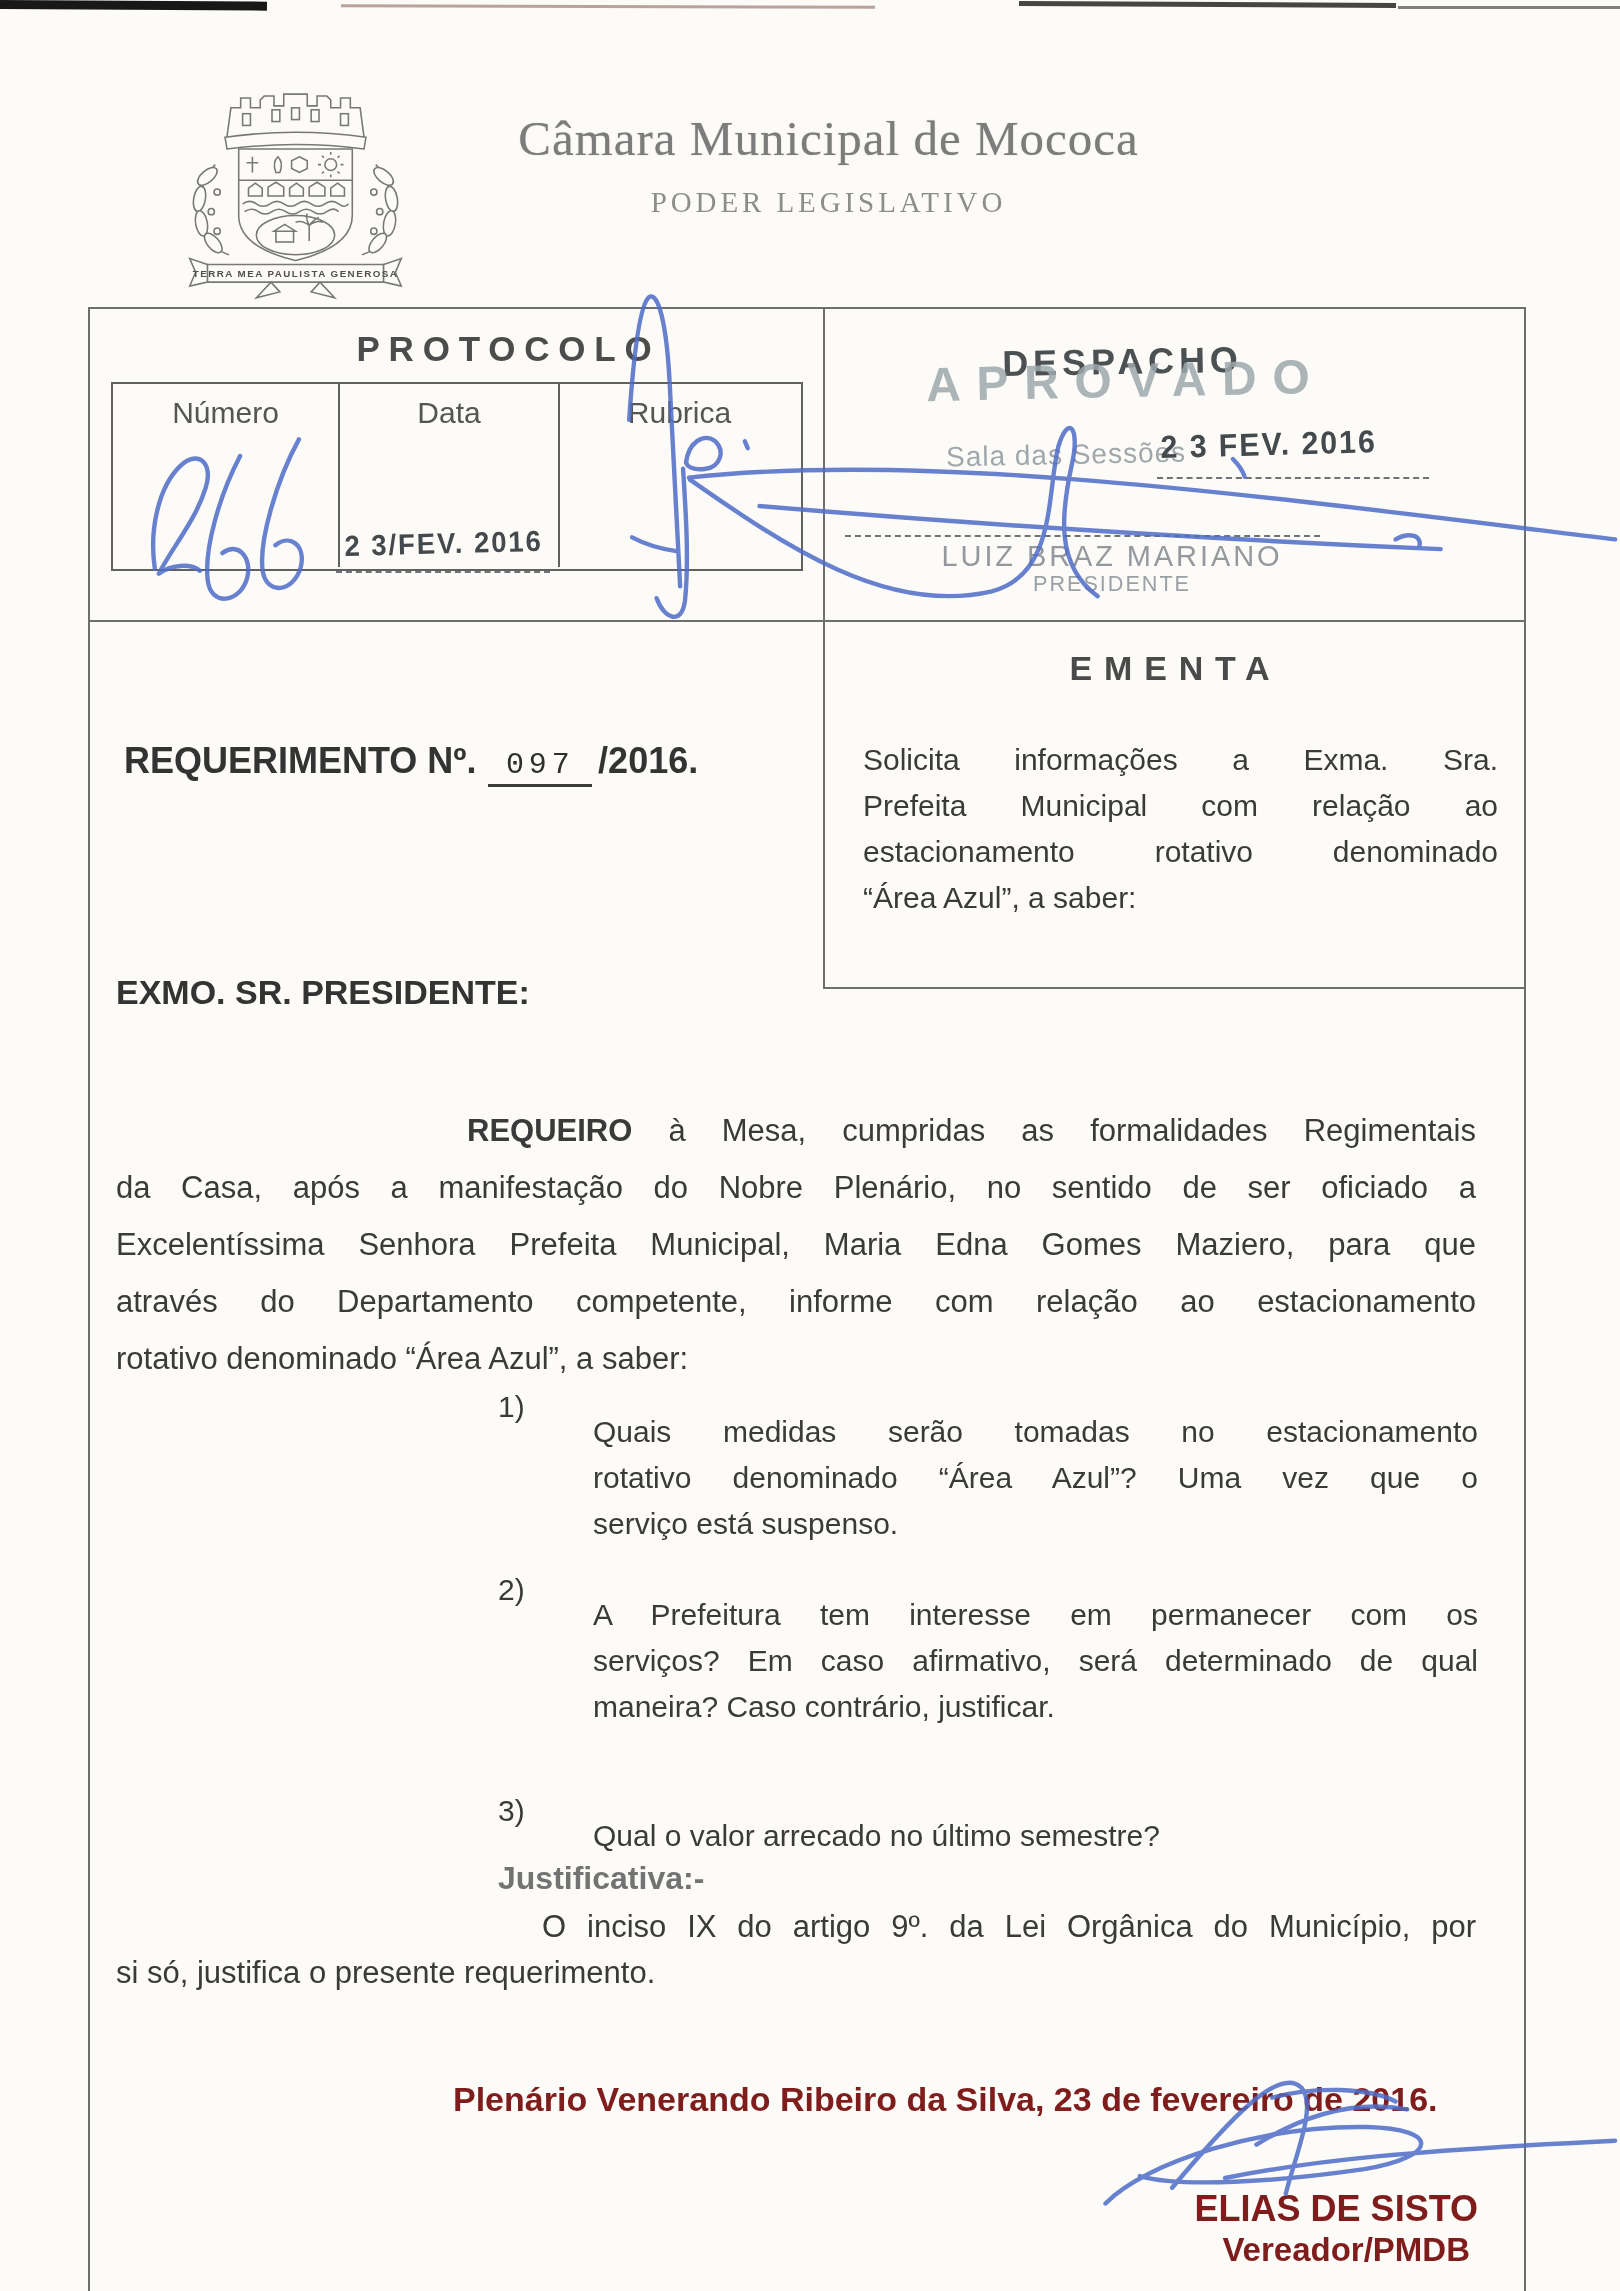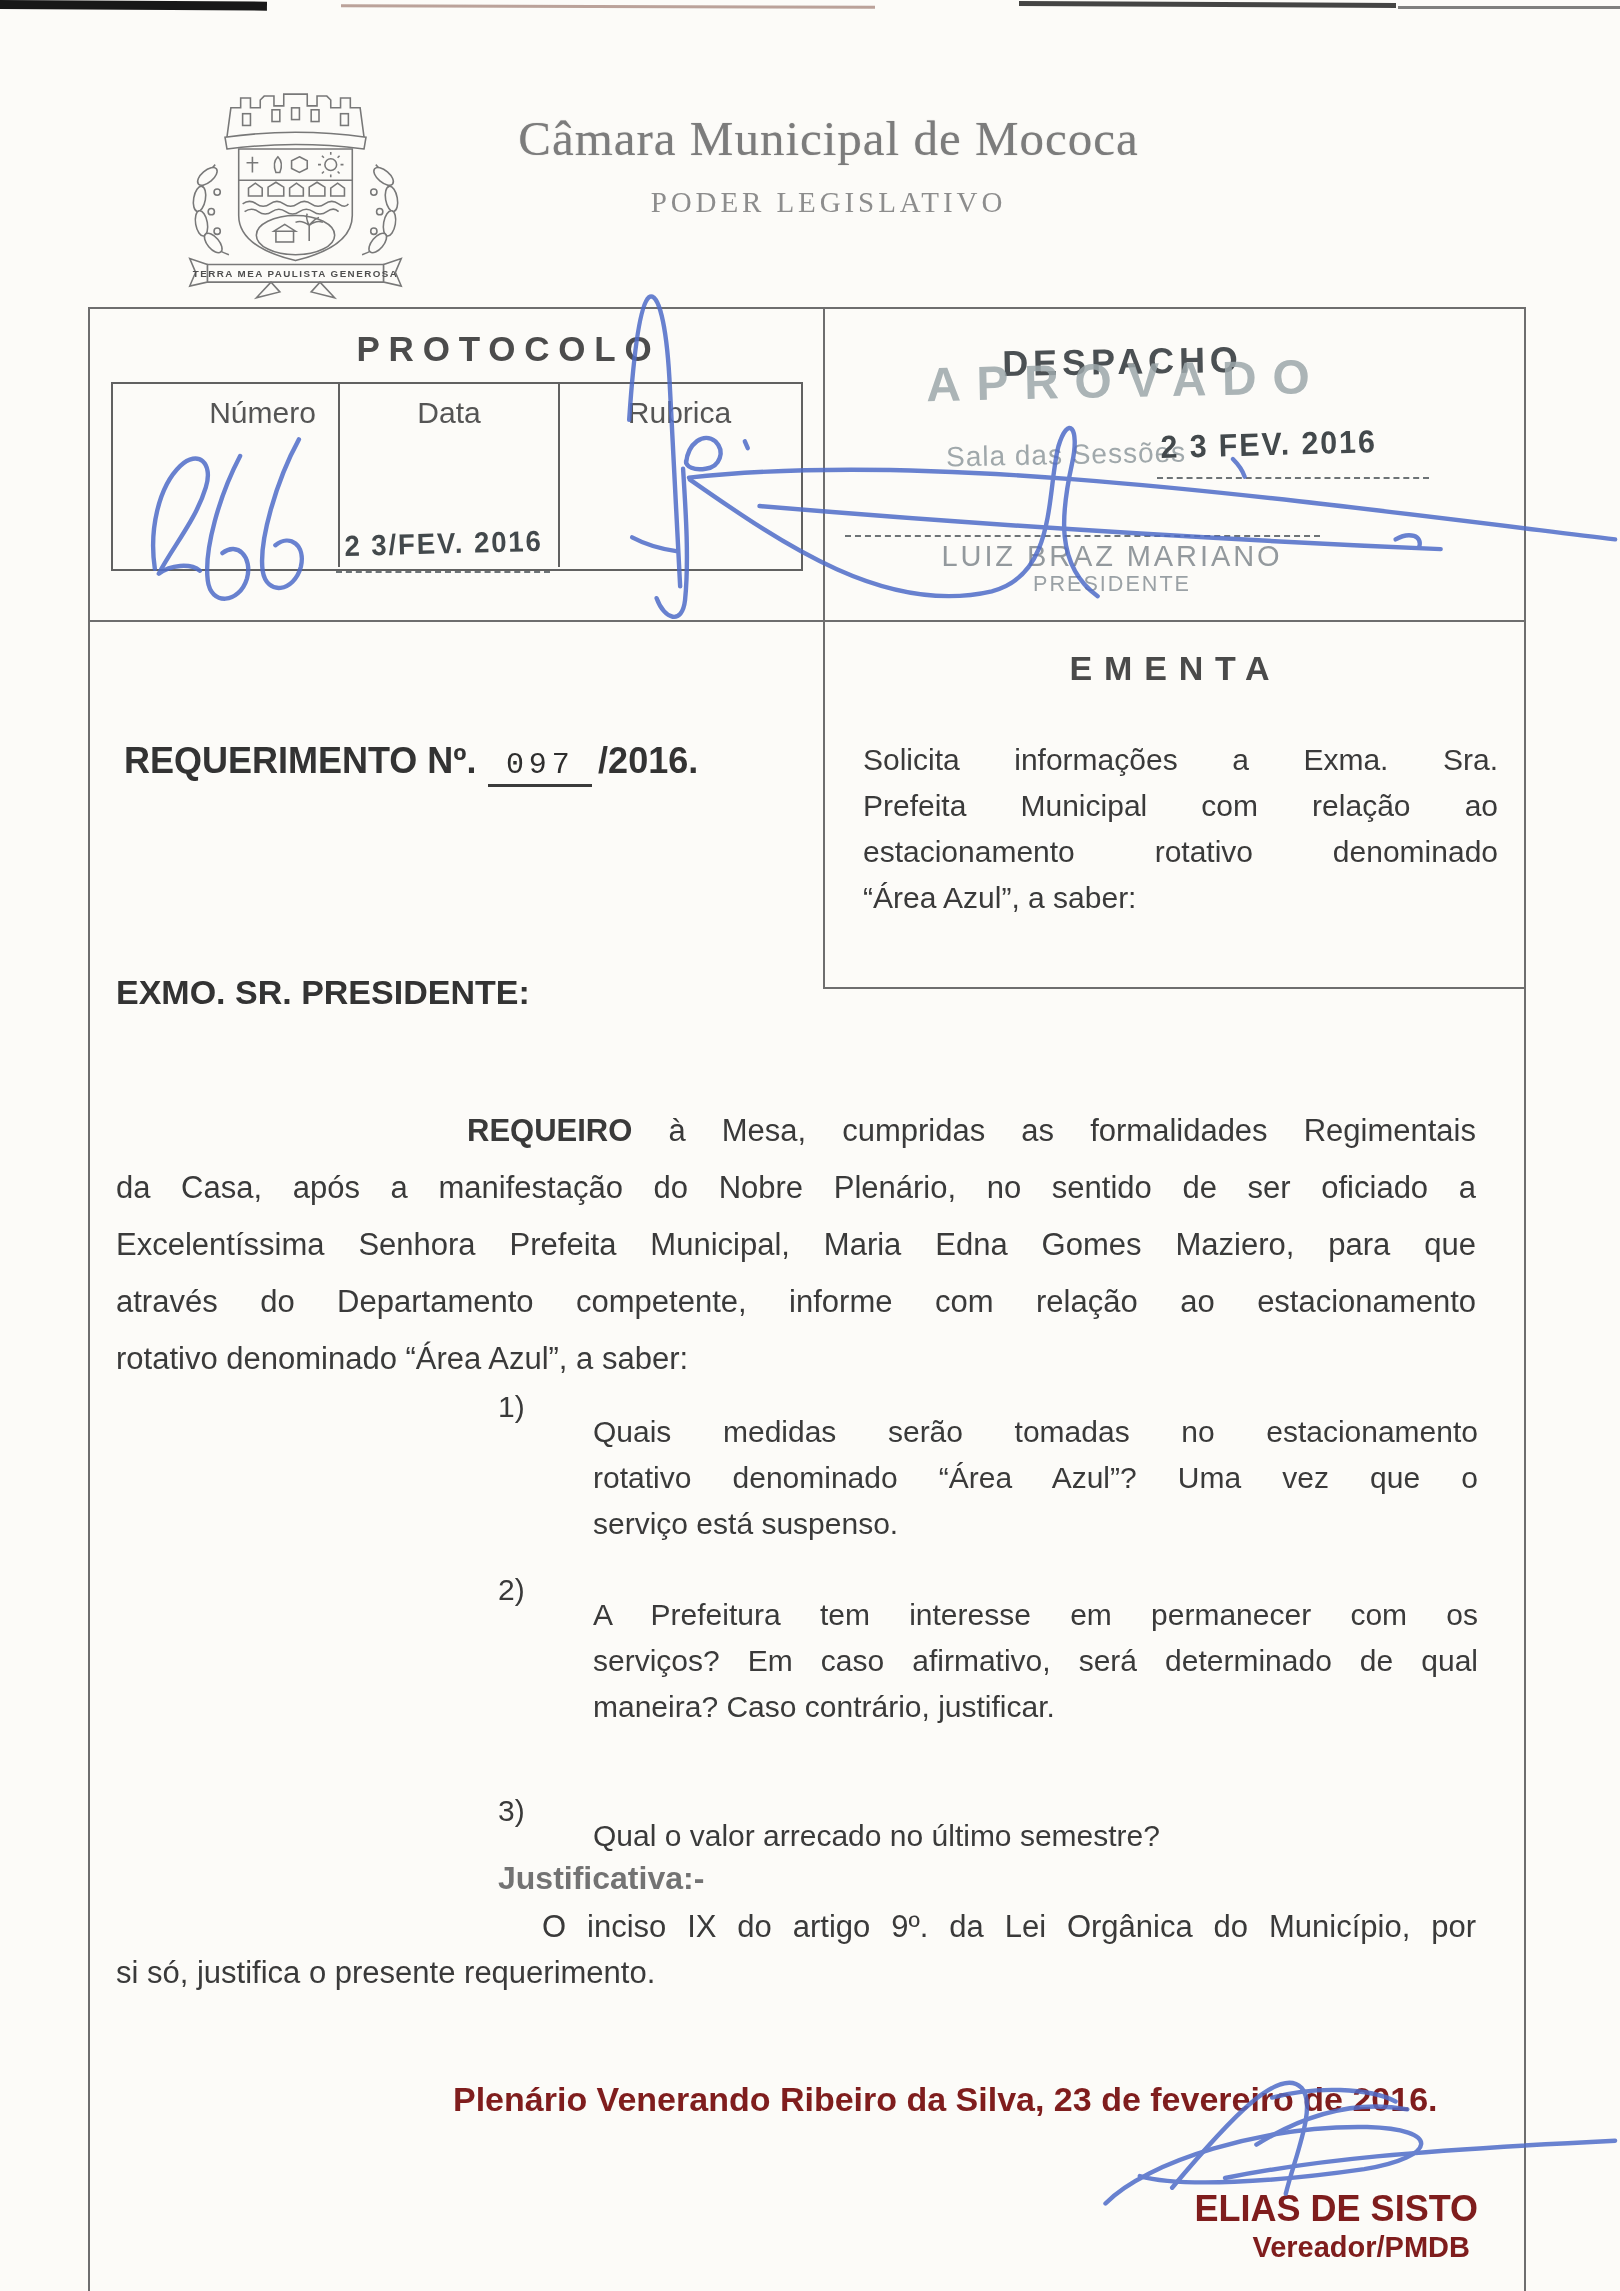--- a/index.html
+++ b/index.html
@@ -140,21 +140,21 @@
   <div class="vline" style="left:88px;top:307px;height:1985px;"></div>
   <div class="vline" style="left:1524px;top:307px;height:1985px;"></div>
   <div class="vline" style="left:823px;top:307px;height:682px;"></div>
   <div class="hline" style="left:88px;top:620px;width:1438px;"></div>
   <div class="hline" style="left:823px;top:987px;width:703px;"></div>
 
   <div class="abs section-title" style="left:90px;top:329px;width:837px;font-size:35px;letter-spacing:8.8px;">PROTOCOLO</div>
   <div class="inner-table" style="left:111px;top:382px;width:688px;height:185px;"></div>
   <div class="vline" style="left:338px;top:384px;height:183px;background:#616161;"></div>
   <div class="vline" style="left:558px;top:384px;height:183px;background:#616161;"></div>
-  <div class="abs cell-head" style="left:113px;top:396px;width:225px;padding-left:37px;">Número</div>
+  <div class="abs cell-head" style="left:113px;top:396px;width:225px;">Número</div>
   <div class="abs cell-head" style="left:340px;top:396px;width:218px;">Data</div>
   <div class="abs cell-head" style="left:560px;top:396px;width:239px;">Rubrica</div>
 
   <div class="abs stamp-date" style="left:345px;top:530px;font-size:29px;">2 3/FEV. 2016</div>
   <div class="dash-u" style="left:336px;top:571px;width:214px;"></div>
 
   <div class="abs despacho-t" style="left:995px;top:341px;width:255px;text-align:center;">DESPACHO</div>
   <div class="abs aprovado" style="left:926px;top:353px;">APROVADO</div>
   <div class="abs stamp-gray" style="left:946px;top:439px;font-size:28px;letter-spacing:1px;transform:rotate(-1.2deg);">Sala das Sessões</div>
   <div class="abs stamp-date" style="left:1161px;top:429px;font-size:32px;">2 3 FEV. 2016</div>
@@ -213,21 +213,21 @@
   </div>
 
   <div class="abs b" style="left:498px;top:1860px;font-size:32px;color:#737373;">Justificativa:-</div>
   <div class="abs itemtext" style="left:116px;top:1904px;width:1360px;font-size:31px;">
     <div class="j" style="padding-left:426px;">O inciso IX do artigo 9º. da Lei Orgânica do Município, por</div>
     <div class="l">si só, justifica o presente requerimento.</div>
   </div>
 
   <div class="abs foot-bold" style="left:453px;top:2080px;font-size:34px;">Plenário Venerando Ribeiro da Silva, 23 de fevereiro de 2016.</div>
   <div class="abs foot-bold" style="left:980px;top:2188px;width:498px;text-align:right;font-size:36px;">ELIAS DE SISTO</div>
-  <div class="abs foot-bold" style="left:980px;top:2231px;width:490px;text-align:right;font-size:29px;">Vereador/PMDB</div>
+  <div class="abs foot-bold" style="left:980px;top:2231px;width:490px;text-align:right;font-size:33px;">Vereador/PMDB</div>
 
   <svg class="abs" style="left:0;top:0;pointer-events:none;" width="1620" height="2292" viewBox="0 0 1653 2338">
     <g fill="none" stroke="#4f6cc9" stroke-width="4.5" stroke-linecap="round" stroke-linejoin="round" opacity=".85">
 
       <g>
         <path d="M158 580 C152 540 162 496 184 475 C202 458 218 472 210 497 C200 530 176 558 162 585 C174 576 194 574 204 582"></path>
         <path d="M245 465 C224 505 208 560 212 592 C215 618 244 616 252 590 C258 568 242 552 227 564"></path>
         <path d="M305 448 C282 490 264 552 268 582 C272 608 300 604 307 578 C312 556 296 544 281 556"></path>
       </g>
 

